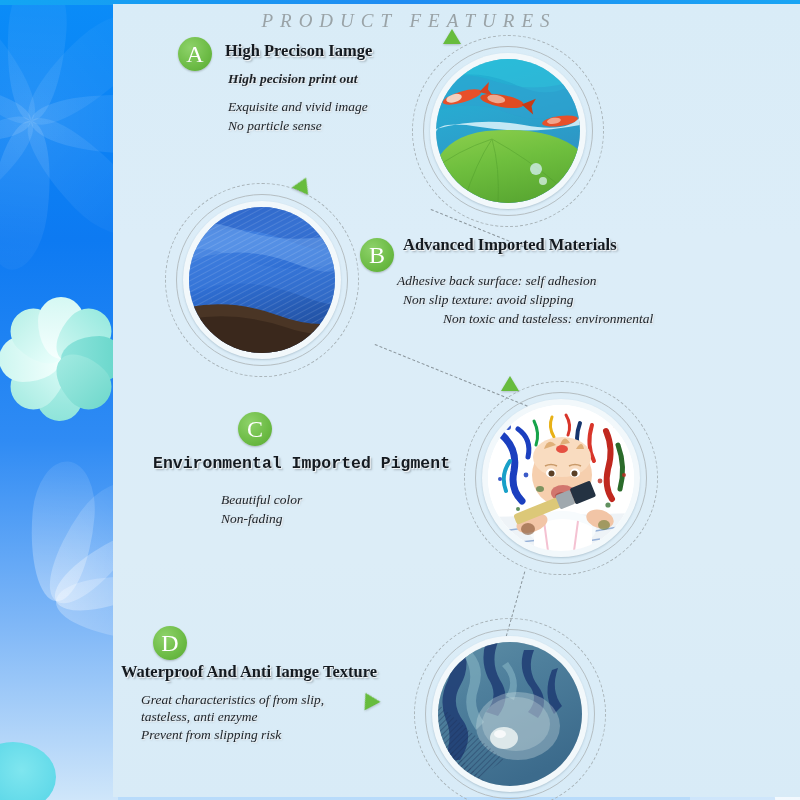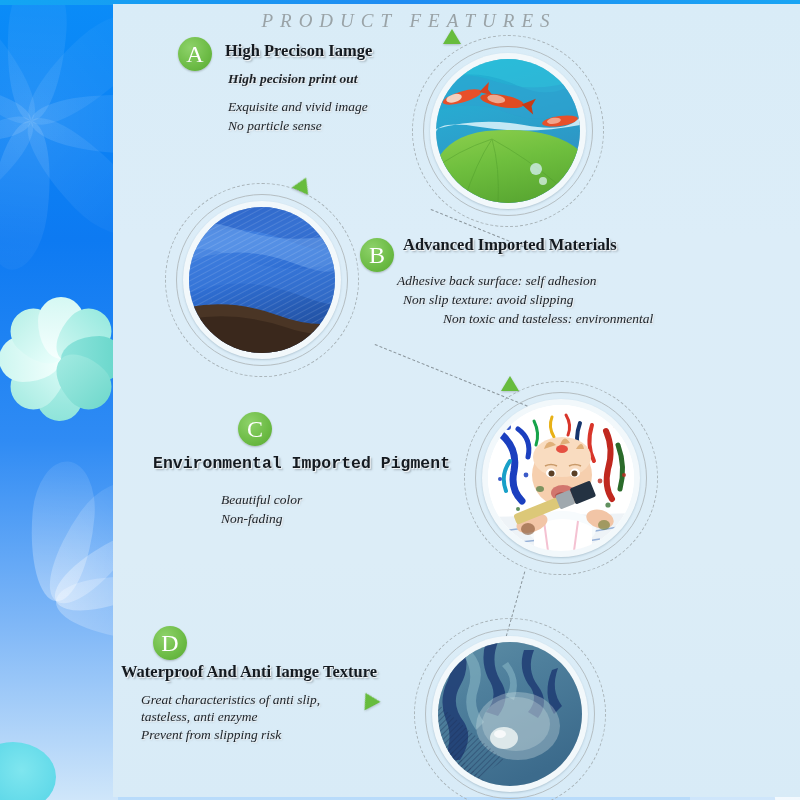--- a/index.html
+++ b/index.html
@@ -388,21 +388,21 @@
           <ellipse cx="116" cy="120" rx="6" ry="5" fill="#6b7b33" opacity=".6"></ellipse>
         </svg>
       </div>
     </div>
     <div class="tri" style="left:388px; top:372px;"></div>
 
     <div class="connector-v" style="left:400px; top:566px; height:82px; transform:rotate(16deg);"></div>
 
     <div class="badge" style="left:40px; top:622px;">D</div>
     <div class="head" style="left:8px; top:658px;">Waterproof And Anti Iamge Texture</div>
-    <div class="body-txt" style="left:28px; top:686px;">Great characteristics of anti slip,</div>
+    <div class="body-txt" style="left:28px; top:686px;">Great characteristics of from slip,</div>
     <div class="body-txt" style="left:28px; top:703px;">tasteless, anti enzyme</div>
     <div class="body-txt" style="left:28px; top:721px;">Prevent from slipping risk</div>
 
     <div class="photo-wrap" style="left:312px; top:625px; width:170px; height:170px;">
       <div class="dash-arc"></div>
       <div class="photo-ring"></div>
       <div class="photo-white"></div>
       <div class="photo-img">
         <svg viewBox="0 0 144 144" width="144" height="144" preserveAspectRatio="xMidYMid slice">
           <defs>

